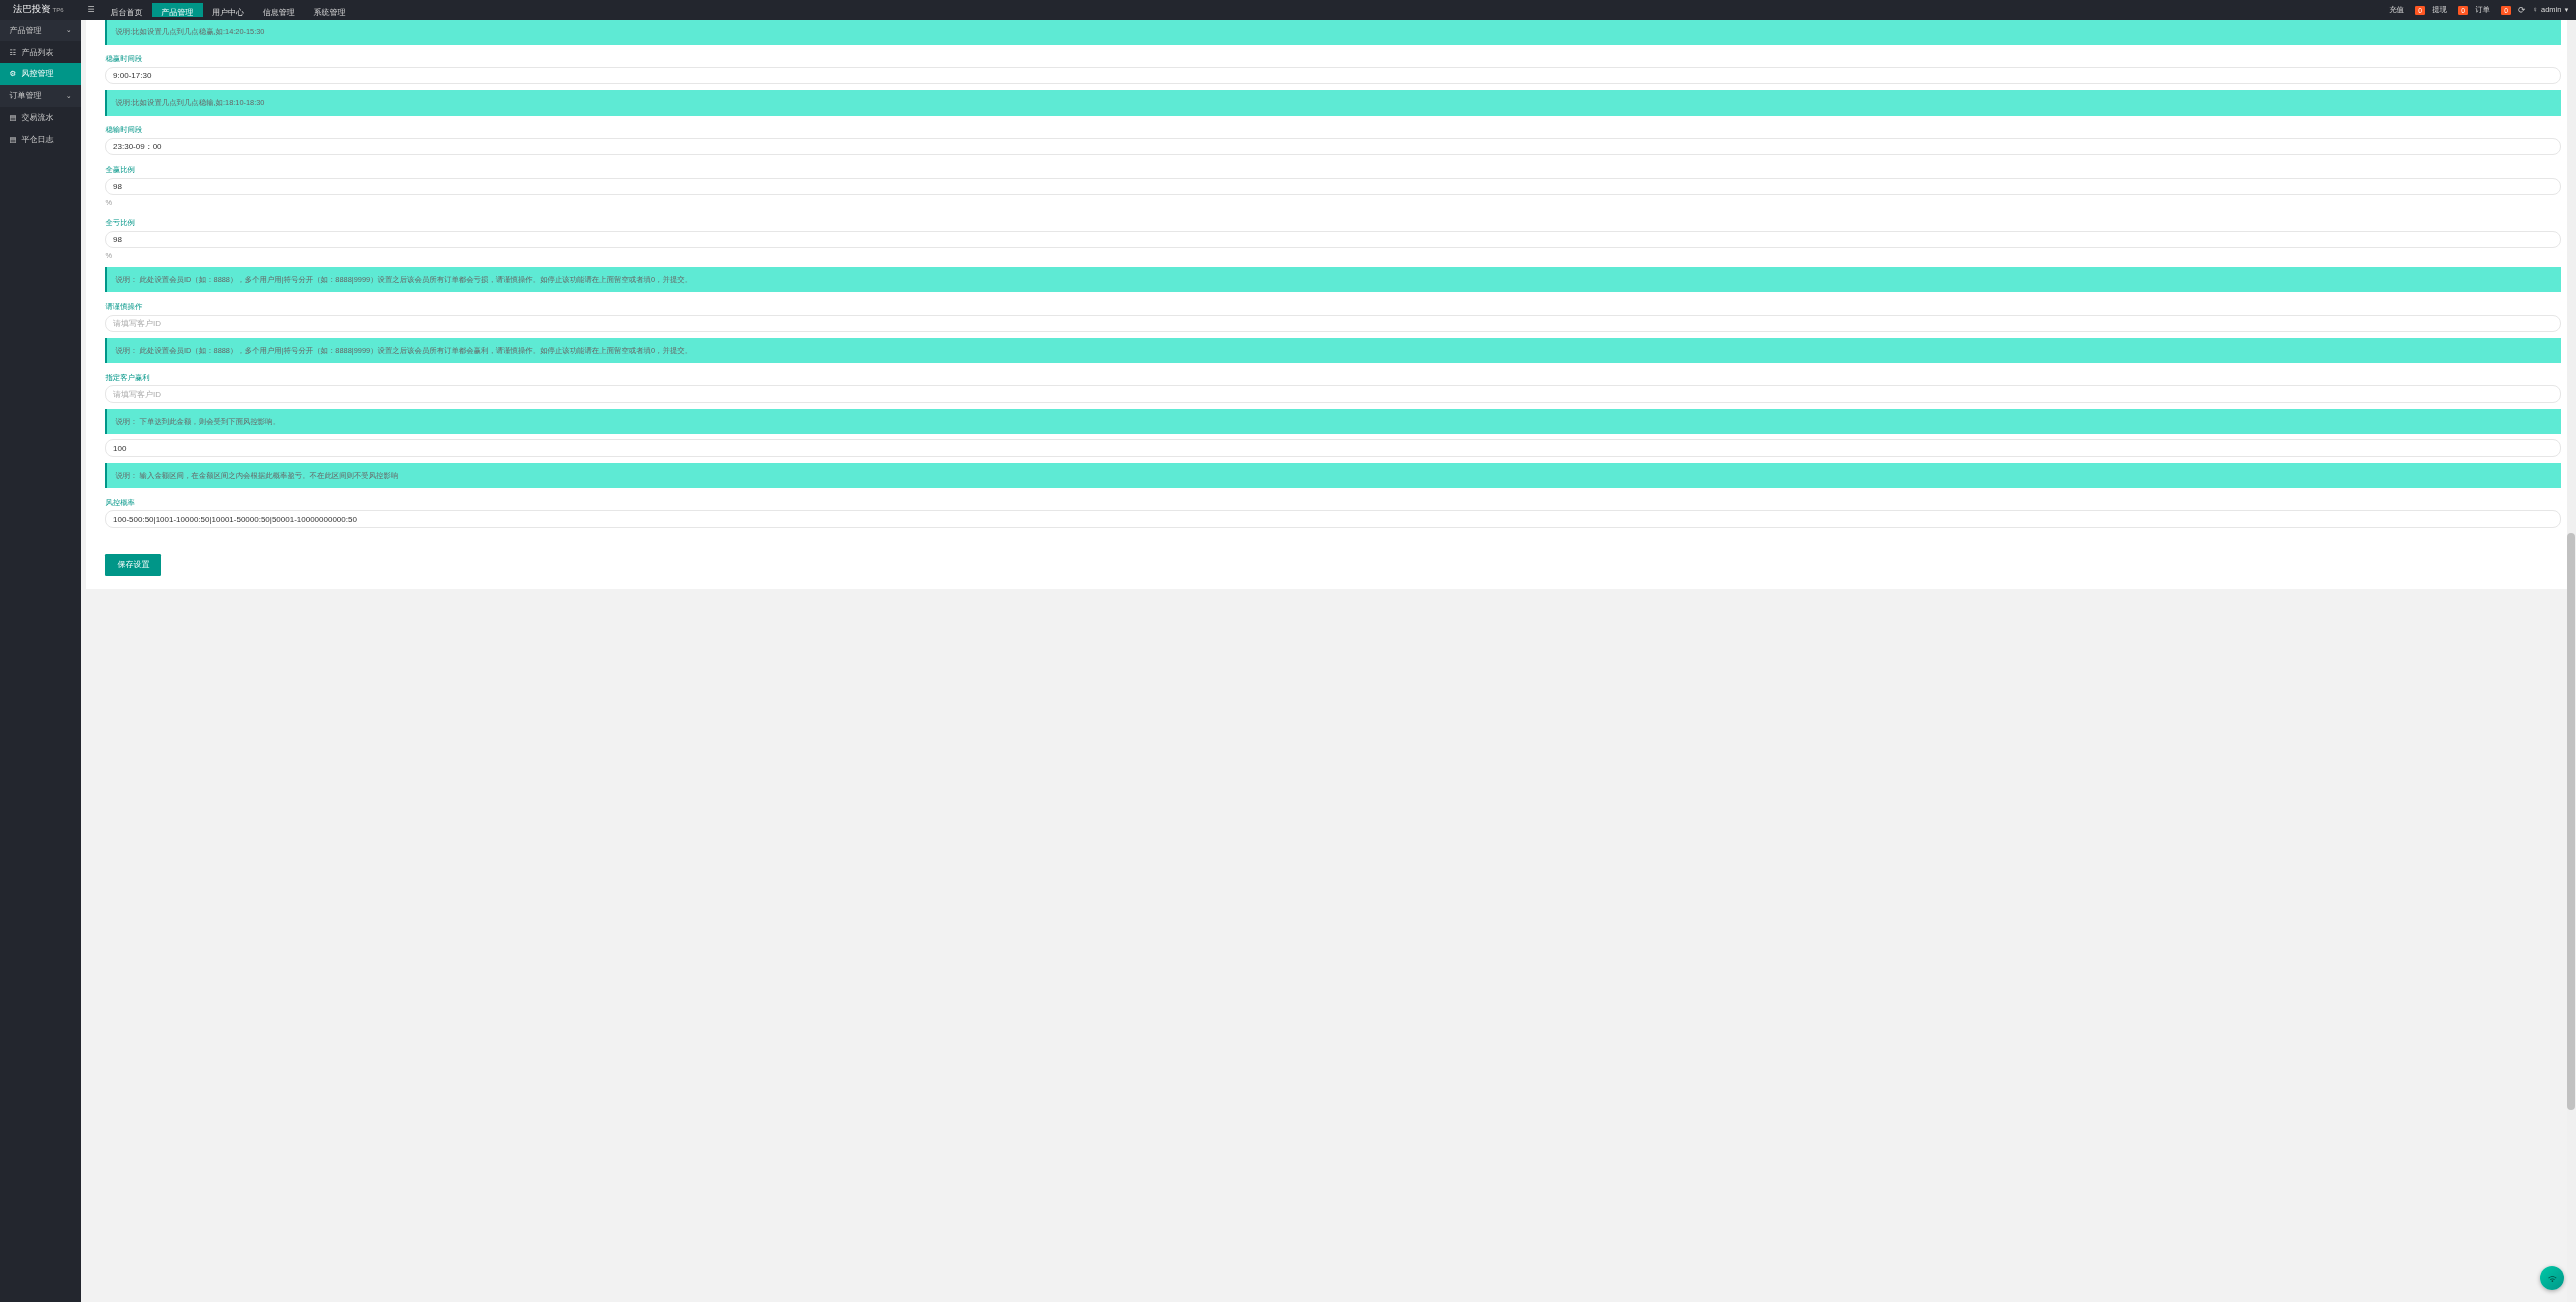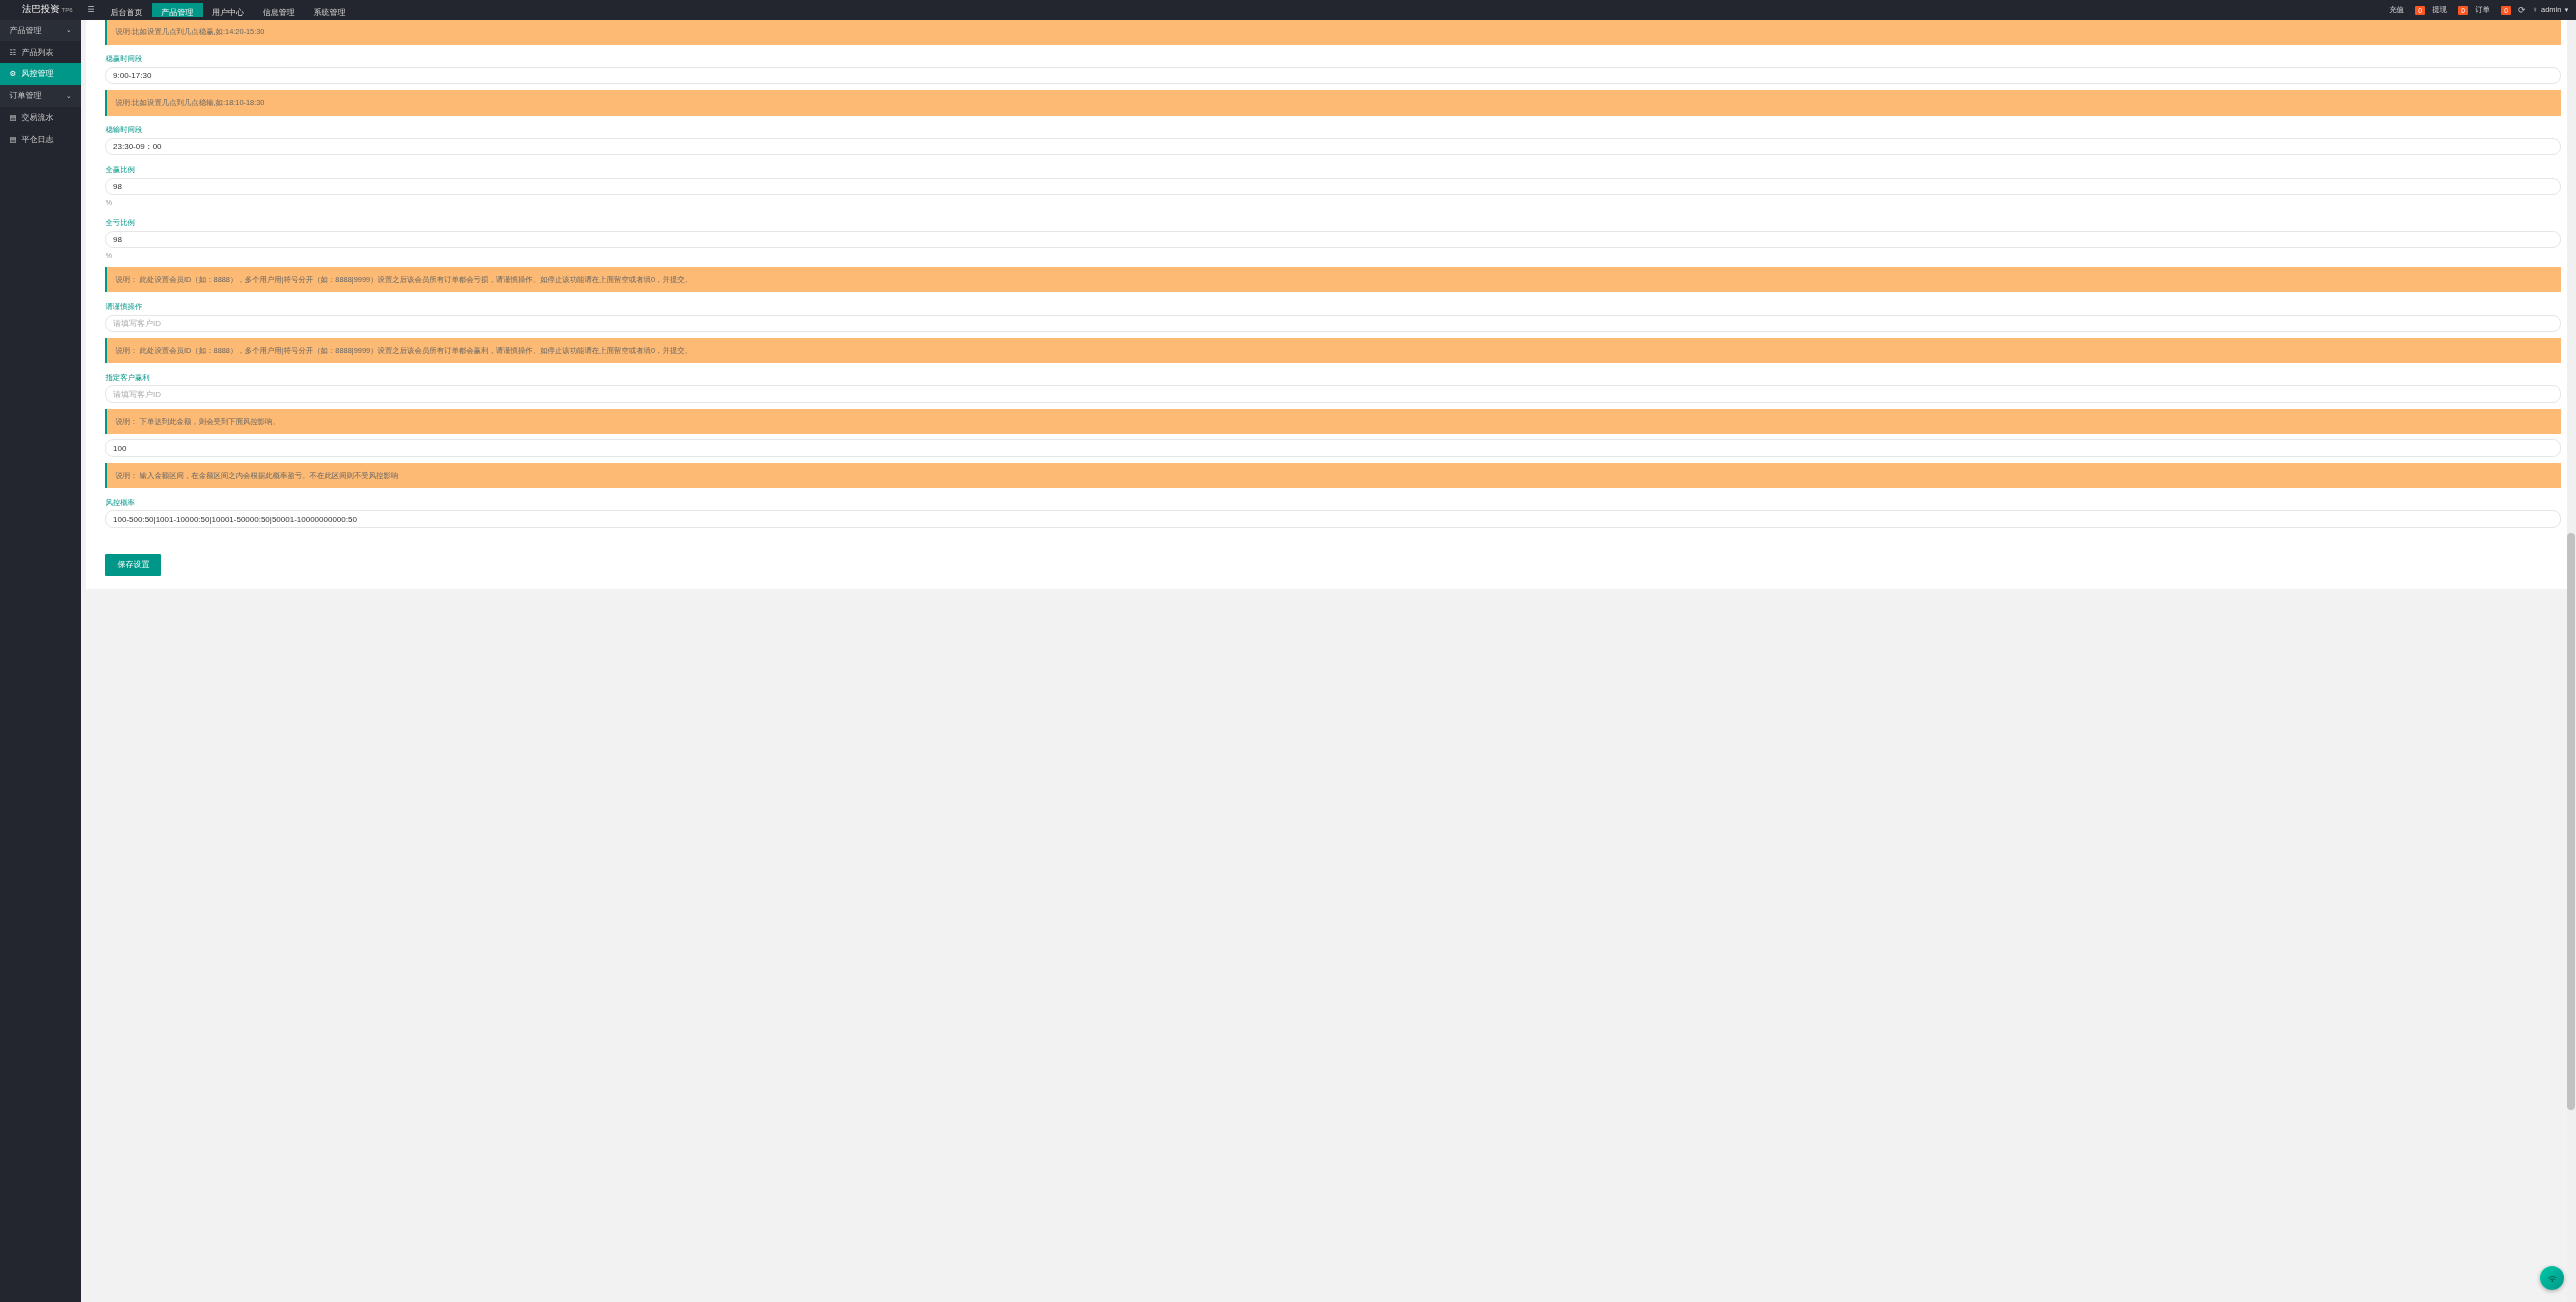--- a/index.html
+++ b/index.html
@@ -1,18 +1,18 @@
 <!DOCTYPE html>
 <html style="font-size:10.8px"><head>
 <meta charset="utf-8">
 <style>
 *{margin:0;padding:0;box-sizing:border-box}
 body{font-family:"Microsoft YaHei",Arial,sans-serif;font-size:8px;background:#f2f2f2;color:#333}
 .header{height:19.5px;background:#23262e;display:flex;align-items:center;color:#fff;position:fixed;top:0;left:0;right:0;z-index:100}
-.logo{width:81px;padding-left:22px;font-size:9.4px;color:#fff;display:flex;align-items:baseline}
+.logo{width:81px;padding-left:13px;font-size:9.4px;color:#fff;display:flex;align-items:baseline}
 .logo sup{font-size:6px;margin-left:2px;color:#aaa}
 .menu-toggle{width:20px;text-align:center;cursor:pointer;color:#ccc}
 .top-nav{display:flex;height:14px}
 .top-nav-item{padding:0 9.4px;line-height:19.5px;color:#ddd;cursor:pointer;font-size:8px}
 .top-nav-item.active{background:#009688;color:#fff}
 .header-right{margin-left:auto;display:flex;align-items:center;padding-right:8px;gap:6.7px}
 .badge-item{display:flex;align-items:flex-end;gap:11px;color:#ddd;font-size:7.4px}
 .badge{background:#ff5722;color:#fff;padding:0.7px 3.4px;border-radius:1.3px;font-size:6.7px;min-width:9.4px;text-align:center}
 .refresh-icon{color:#ccc;cursor:pointer;font-size:8.8px}
 .user-info{display:flex;align-items:center;gap:3.4px;color:#ddd;cursor:pointer;font-size:7.4px}
@@ -23,21 +23,21 @@
 .chevron{font-size:6.7px}
 .icon{font-size:7.4px;width:8px;display:inline-block}
 .main{margin-left:81px;margin-top:19.5px;padding:0}
 .content-wrap{background:#fff;margin:0 5.4px 5.4px 5.4px;padding:0 10px 13.5px 19px}
 .form-group{margin-bottom:6px}
 .label{color:#009688;font-size:7.4px;padding:4px 0 2.7px 0;display:block}
 .input-wrap{margin-bottom:1.3px}
 .text-input{width:100%;border:0.7px solid #e6e6e6;padding:3.4px 6.7px;font-size:8px;color:#333;background:#fff;border-radius:8px;height:17.5px}
 .text-input::placeholder{color:#aaa}
 .suffix{color:#999;font-size:7.4px;padding:1.3px 0}
-.note-block{background:#fdba74;border-left:2.7px solid #009688;padding:6.7px 8px;margin:5.4px 0;color:#666;font-size:7.4px;line-height:1.6}
+.note-block{background:#5eead4;border-left:2.7px solid #009688;padding:6.7px 8px;margin:5.4px 0;color:#666;font-size:7.4px;line-height:1.6}
 .submit-btn{background:#009688;color:#fff;border:none;padding:5.4px 12px;font-size:8px;cursor:pointer;border-radius:1.3px;margin-top:20px}
 .fab{position:fixed;right:12px;bottom:12px;width:24px;height:24px;border-radius:50%;background:linear-gradient(135deg,#00c9a7,#009688);display:flex;align-items:center;justify-content:center;cursor:pointer;box-shadow:0 1.3px 4px rgba(0,0,0,0.3)}
 .fab svg{width:10.8px;height:10.8px;fill:#004d40}
 .scrollbar-track{position:fixed;right:0;top:19.5px;bottom:0;width:9.4px;background:#f0f0f0}
 .scrollbar-thumb{position:absolute;right:0.7px;width:8px;background:#c1c1c1;border-radius:4px;top:40%;height:45%}
 </style>
 </head>
 <body>
 
 <div class="header">

